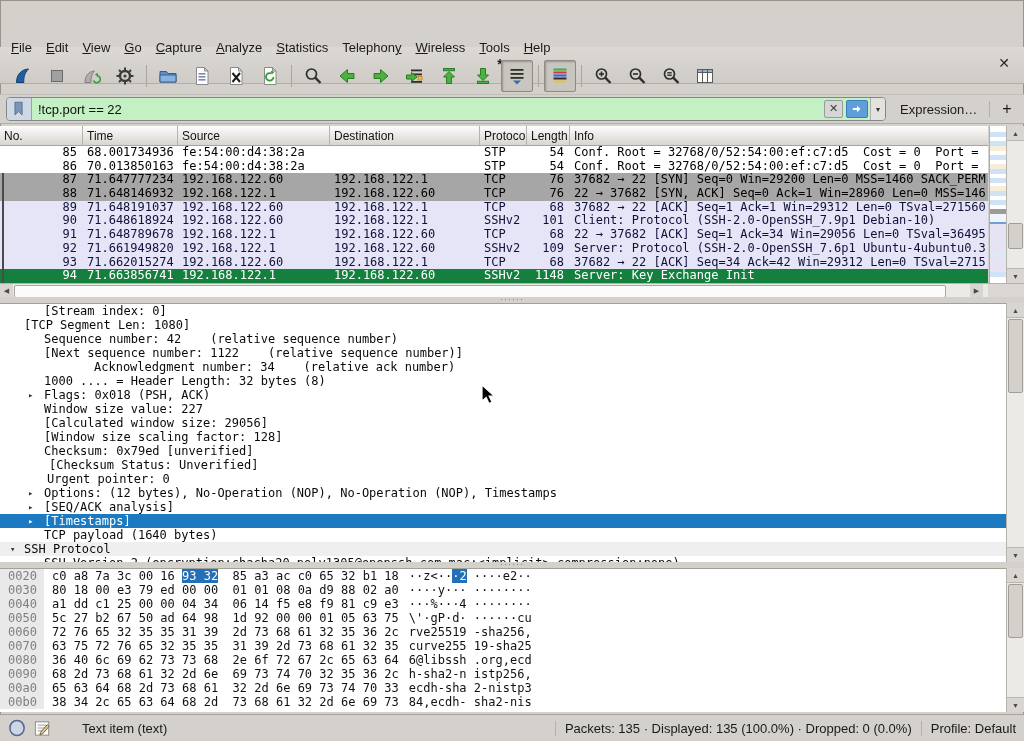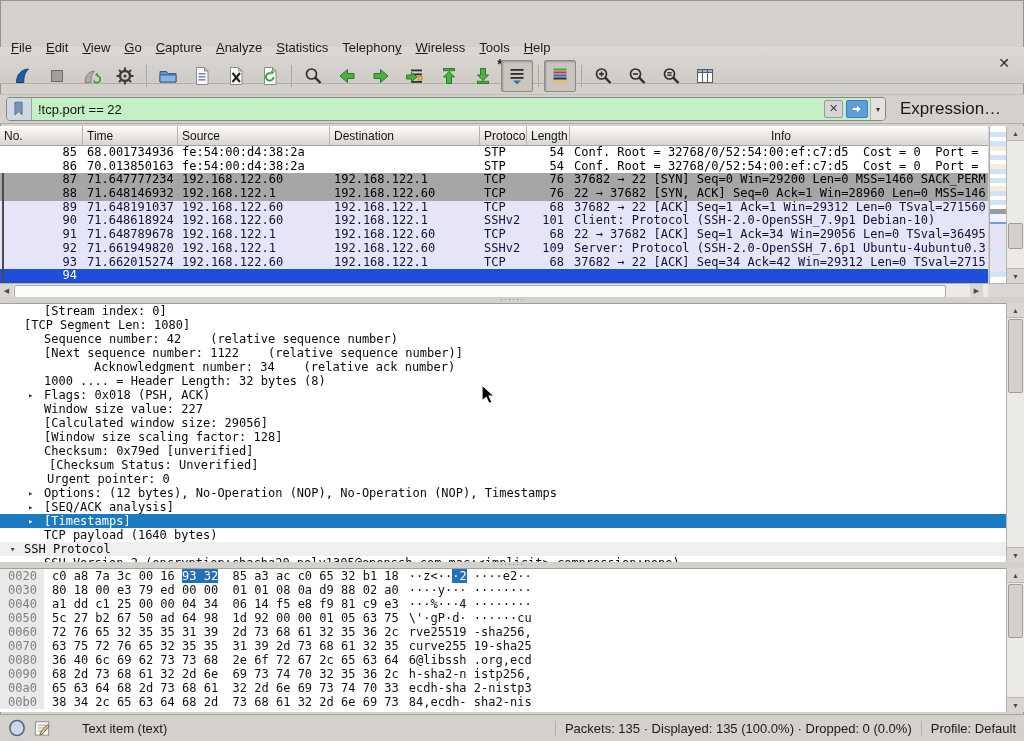--- a/index.html
+++ b/index.html
@@ -29,36 +29,36 @@
     display:flex;align-items:center;overflow:hidden;flex:none;}
   .fbook{width:24px;height:100%;background:#cfd9e4;border-right:1px solid #98a4b0;
     display:flex;align-items:center;justify-content:center;flex:none;}
   .ftext{flex:1;font-size:13px;color:#101010;padding-left:6px;white-space:pre;overflow:hidden;}
   .fclear{width:17px;height:16px;background:#d6d6d6;border:1px solid #9a9a9a;border-radius:2px;color:#3a3a3a;
     font-size:11px;line-height:14px;text-align:center;margin-right:3px;flex:none;}
   .fapply{width:20px;height:16px;background:#5f9edb;border:1px solid #3c7bbc;border-radius:2px;
     display:flex;align-items:center;justify-content:center;margin-right:2px;flex:none;}
   .fcaret{width:14px;align-self:stretch;background:#e4e2df;border-left:1px solid #b0b0b0;font-size:8px;color:#333;
     display:flex;align-items:center;justify-content:center;flex:none;}
-  .fexpr{font-size:17px;margin-left:14px;color:#1a1a1a;}
+  .fexpr{font-size:13px;margin-left:14px;color:#1a1a1a;}
   .fsep{width:1px;height:16px;background:#b4b0aa;margin-left:12px;}
   .fplus{font-size:16px;margin-left:12px;color:#1a1a1a;}
   
   .plheader{position:absolute;top:126px;left:0;width:988px;height:20px;display:flex;
     background:linear-gradient(#fdfdfd,#d9d5d0);border-bottom:1px solid #a8a49e;box-sizing:border-box;}
   .hcell{border-right:1px solid #b6b2ac;font-size:12px;color:#141414;padding:3px 0 0 4px;
     box-sizing:border-box;overflow:hidden;white-space:nowrap;flex:none;}
-  .hcell.last{flex:1;border-right:none;text-align:center;}
+  .hcell.last{flex:1;border-right:none;}
   .prows{position:absolute;top:146px;left:0;width:988px;height:137px;background:#fff;overflow:hidden;
     font-family:"DejaVu Sans Mono","Liberation Mono",monospace;}
   .prow{display:flex;height:13.7px;line-height:13.6px;font-size:12px;white-space:pre;}
   .prow.plain{background:#fff;color:#000;}
   .prow.gray{background:#a6a6a6;color:#000;}
   .prow.lav{background:#e6e5f7;color:#10103a;}
-  .prow.sel{background:#1d4ed8;color:#fff;flex-direction:column;}
+  .prow.sel{background:#15803d;color:#fff;}
   .pcell{flex:none;overflow:hidden;box-sizing:border-box;padding:0 4px;}
   .pcell.r{text-align:right;padding-right:6px;}
   .pcell.last{flex:1;}
   .bracket{position:absolute;left:2px;top:173px;width:2px;height:110px;background:#4a4a4a;}
   .minimap{position:absolute;top:126px;right:18px;width:17px;height:157px;background:#fff;
     border-left:1px solid #b0aca6;overflow:hidden;box-sizing:border-box;}
   .stripe{width:100%;}
   .vsb{position:absolute;right:0;width:18px;background:#eceae6;border-left:1px solid #b6b2ac;box-sizing:border-box;}
   .sbarr{position:absolute;left:0;right:0;height:14px;display:flex;align-items:center;justify-content:center;
     font-size:7px;color:#4a4a4a;background:#d9d5d0;border-bottom:1px solid #bab6b0;}

